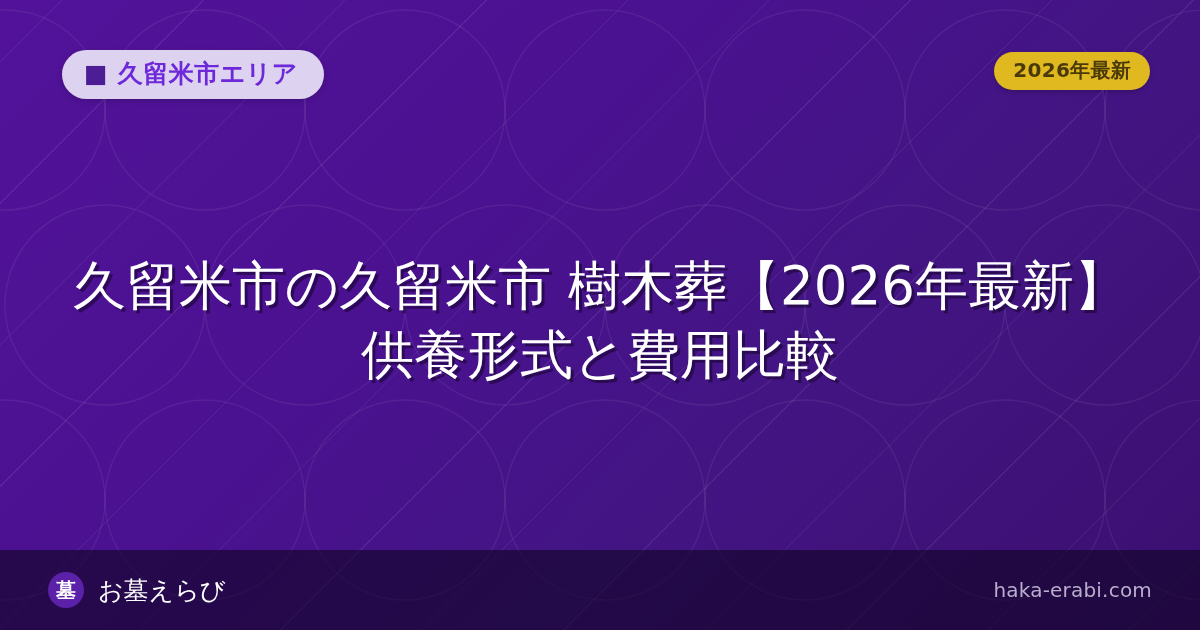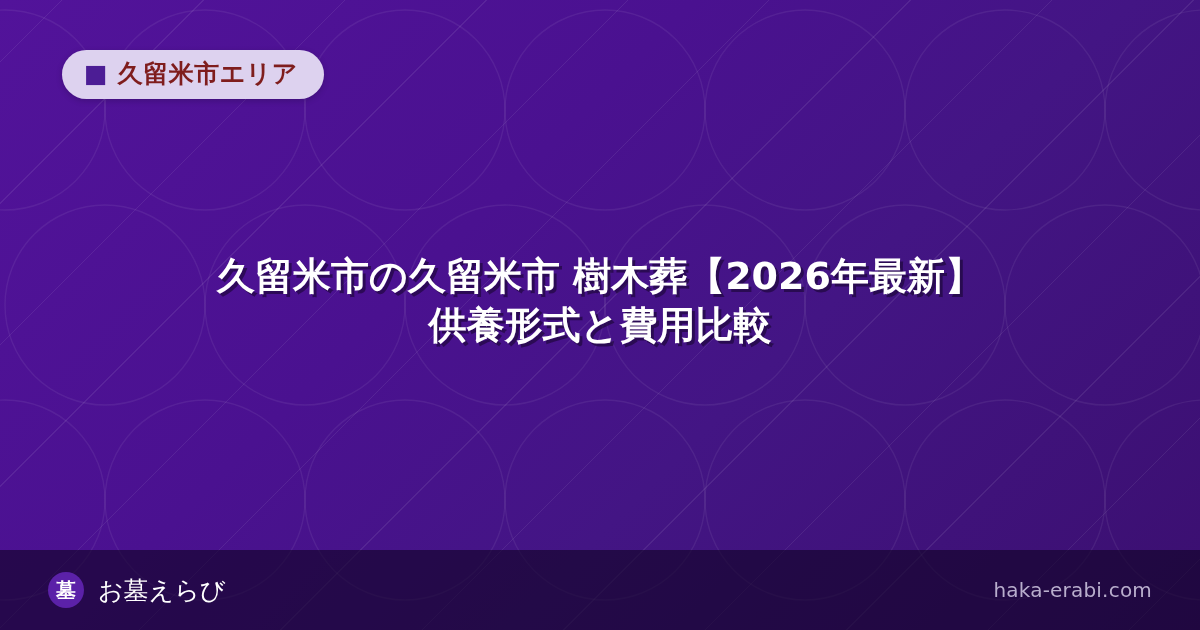--- a/index.html
+++ b/index.html
@@ -60,21 +60,21 @@
   .area-badge .glyph {
     font-size: 25px;
     line-height: 1;
     color: #4c1d95;
     font-weight: 700;
   }
   .area-badge .label {
     font-size: 25px;
     line-height: 1;
     font-weight: 700;
-    color: #7f1d1d;
+    color: #6d28d9;
     letter-spacing: 0.5px;
   }
 
   .year-badge {
     position: absolute;
     right: 50px;
     top: 52px;
     padding: 8px 19px 10px;
     background: #e0b820;
     border-radius: 20px;
@@ -91,23 +91,23 @@
     position: absolute;
     left: 0;
     right: 0;
     top: 252px;
     text-align: center;
     padding: 0 70px;
     box-sizing: border-box;
   }
   .headline .line {
     display: block;
-    font-size: 38px;
+    font-size: 53px;
     line-height: 1.30;
-    font-weight: 700;
+    font-weight: 400;
     color: #ffffff;
     letter-spacing: 0px;
     text-shadow: 3px 3px 0 rgba(20,4,40,0.55);
     white-space: nowrap;
   }
 
   
   .footer-band {
     position: absolute;
     left: 0;
@@ -188,20 +188,21 @@
     <circle cx="805" cy="500" r="100"></circle>
     <circle cx="1005" cy="500" r="100"></circle>
     <circle cx="1205" cy="500" r="100"></circle>
   </svg>
 
   <div class="area-badge">
     <span class="glyph">■</span>
     <span class="label">久留米市エリア</span>
   </div>
 
+  <div class="year-badge">2026年最新</div>
 
   <div class="headline">
     <span class="line">久留米市の久留米市 樹木葬【2026年最新】</span>
     <span class="line">供養形式と費用比較</span>
   </div>
 
   <div class="footer-band"></div>
   <div class="footer-inner">
     <div class="brand">
       <span class="brand-mark">墓</span>

